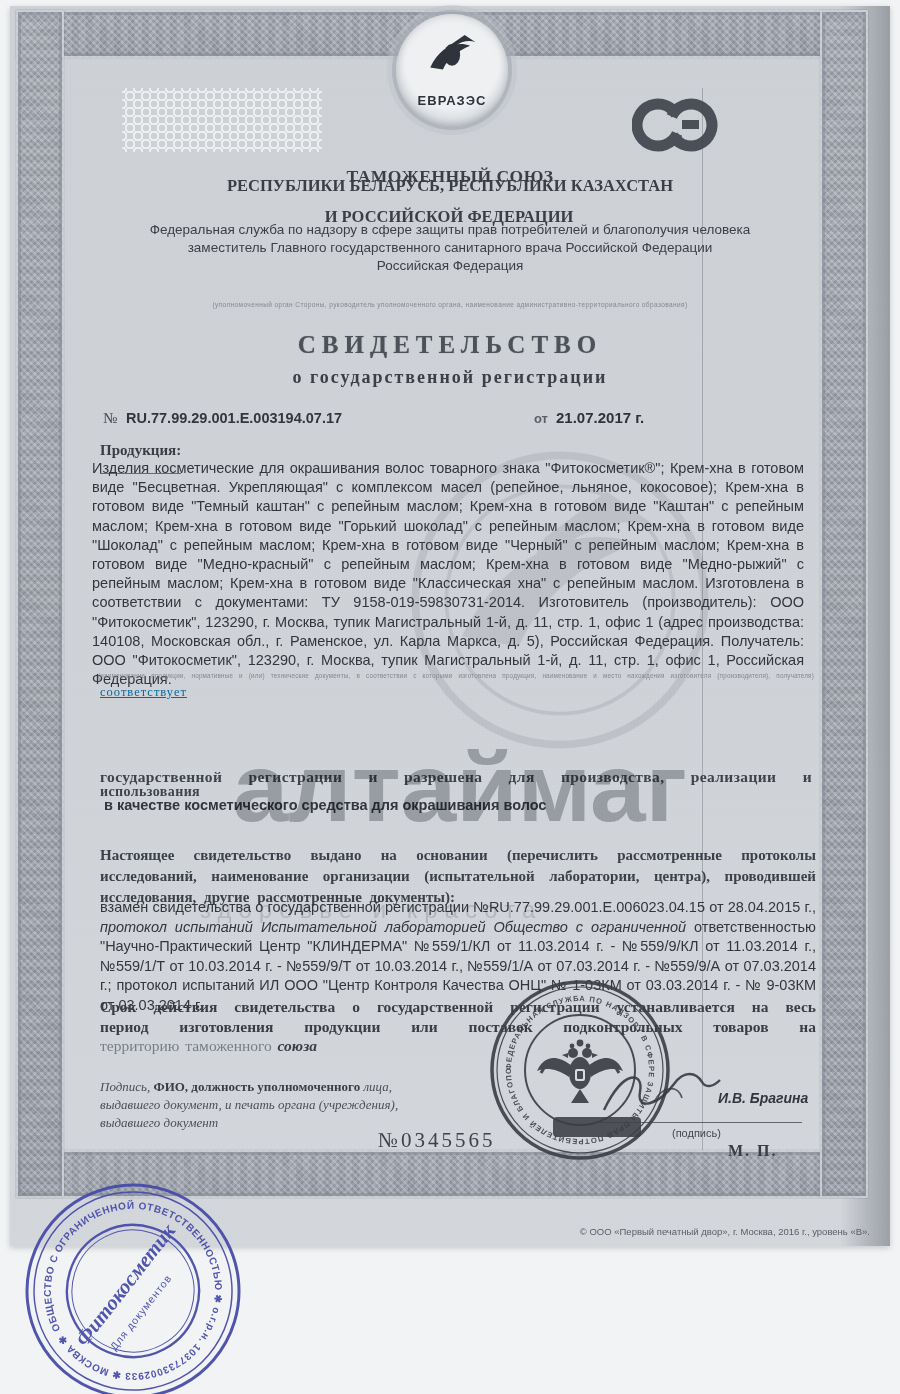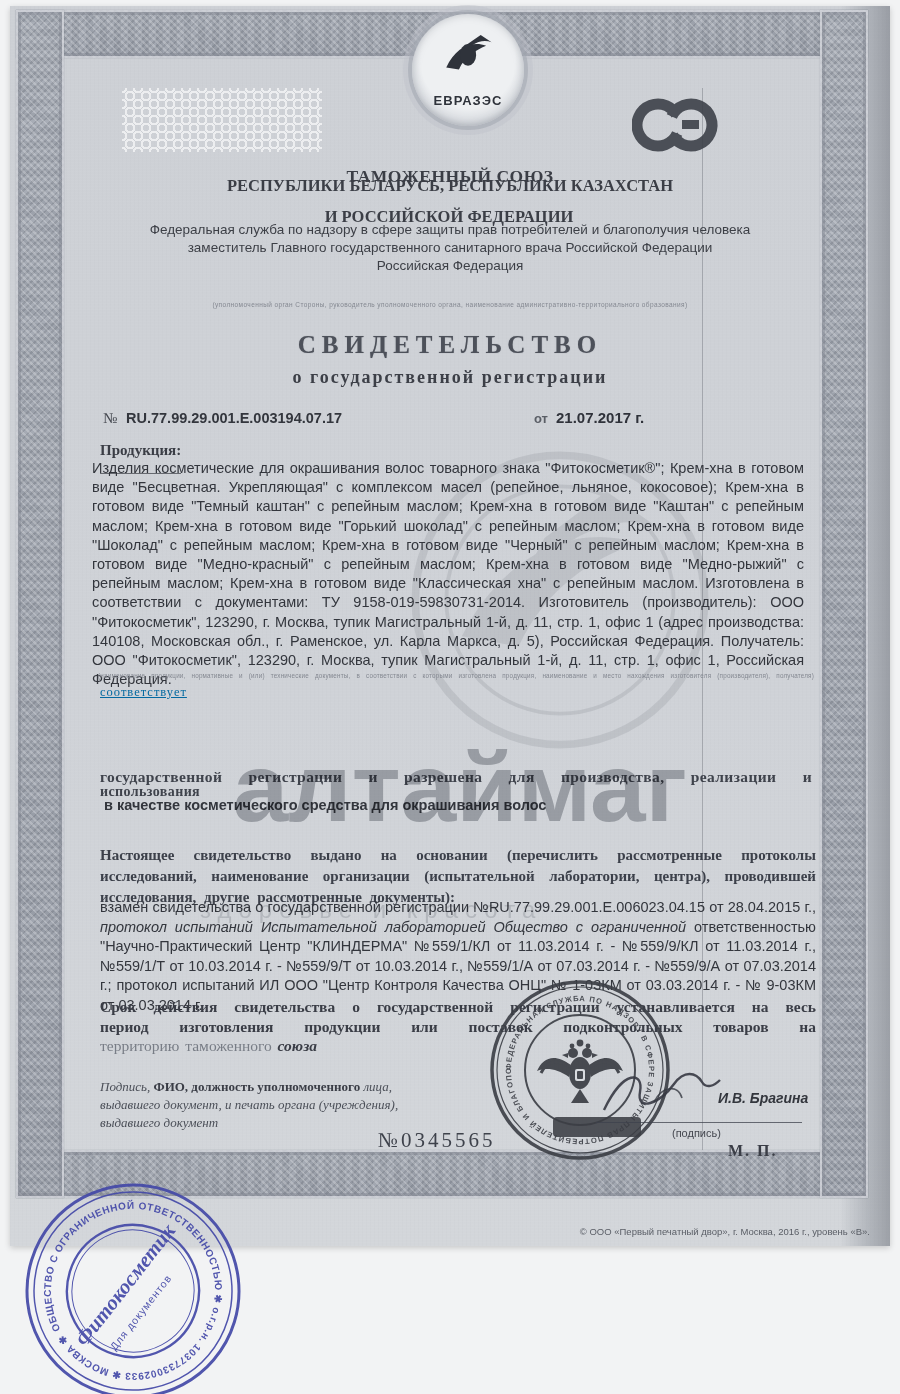--- a/index.html
+++ b/index.html
@@ -26,21 +26,21 @@
   .band.v{background:
       repeating-linear-gradient(45deg,rgba(255,255,255,.20) 0 2px,transparent 2px 5px),
       repeating-linear-gradient(-45deg,rgba(62,66,76,.16) 0 2px,transparent 2px 5px),
       repeating-linear-gradient(0deg,rgba(122,128,138,.22) 0 7px,rgba(168,173,182,.22) 7px 14px),
       linear-gradient(#a9aeb7,#9da2ac);}
   .band-top{left:16px;top:10px;width:852px;height:48px;}
   .band-bottom{left:16px;top:1150px;width:852px;height:48px;}
   .band-left{left:16px;top:10px;width:48px;height:1188px;}
   .band-right{left:820px;top:10px;width:48px;height:1188px;}
   
-  .medallion{position:absolute;left:412px;top:14px;width:112px;height:112px;border-radius:50%;z-index:4;
+  .medallion{position:absolute;left:396px;top:14px;width:112px;height:112px;border-radius:50%;z-index:4;
     background:radial-gradient(circle at 50% 42%,#eef0f2 55%,#dcdfe3 68%,#c4c8ce 78%,#d7dade 88%);
     box-shadow:0 0 0 4px rgba(160,165,174,.55),0 0 0 9px rgba(190,194,201,.45),inset 0 0 8px rgba(120,126,136,.4);
     display:flex;flex-direction:column;align-items:center;justify-content:center;gap:18px;}
   .medallion-label{font:700 13px "Liberation Sans",sans-serif;letter-spacing:1px;color:#2f333b;}
   
   .patch{position:absolute;left:122px;top:88px;width:200px;height:64px;opacity:.75;z-index:3;
     background:
       radial-gradient(circle at 8px 8px,transparent 3.5px,rgba(255,255,255,.85) 3.5px 5.5px,transparent 5.5px) 0 0/16px 16px repeat,
       radial-gradient(circle at 8px 8px,transparent 3.5px,rgba(255,255,255,.85) 3.5px 5.5px,transparent 5.5px) 8px 8px/16px 16px repeat;}
   .se-logo{position:absolute;left:632px;top:90px;width:90px;height:70px;z-index:4;opacity:.88;}

